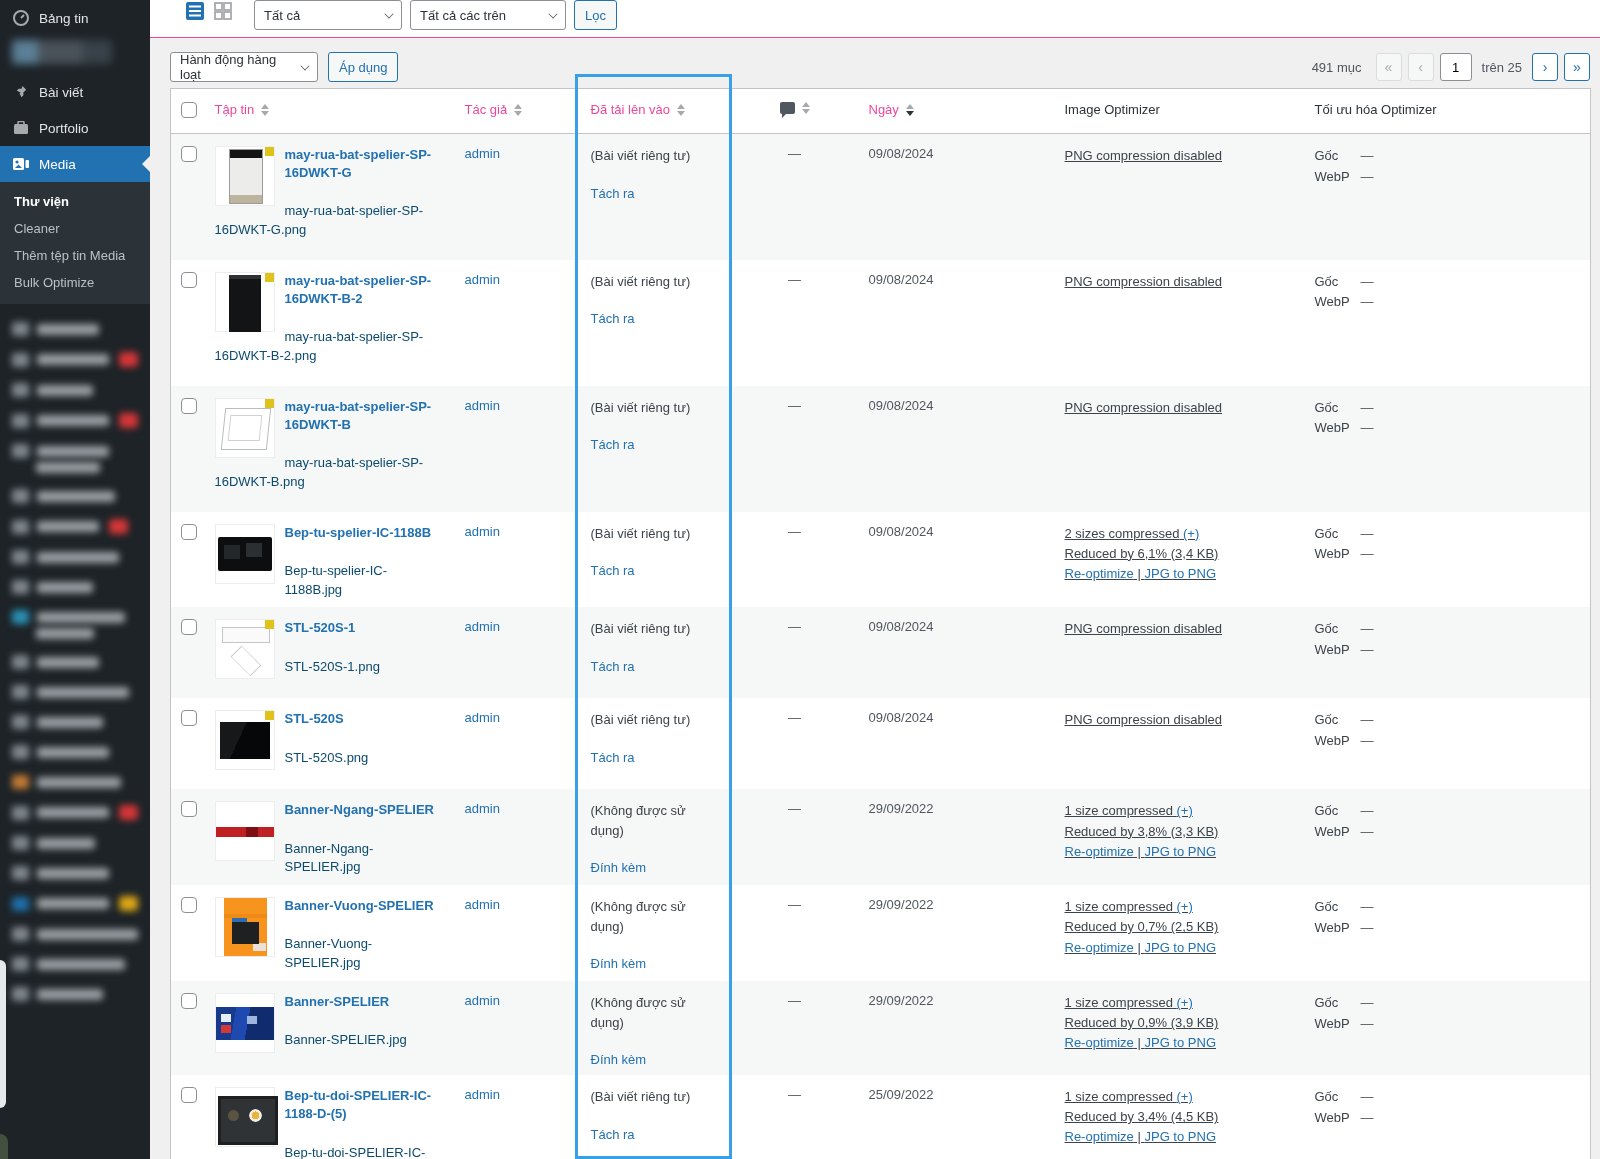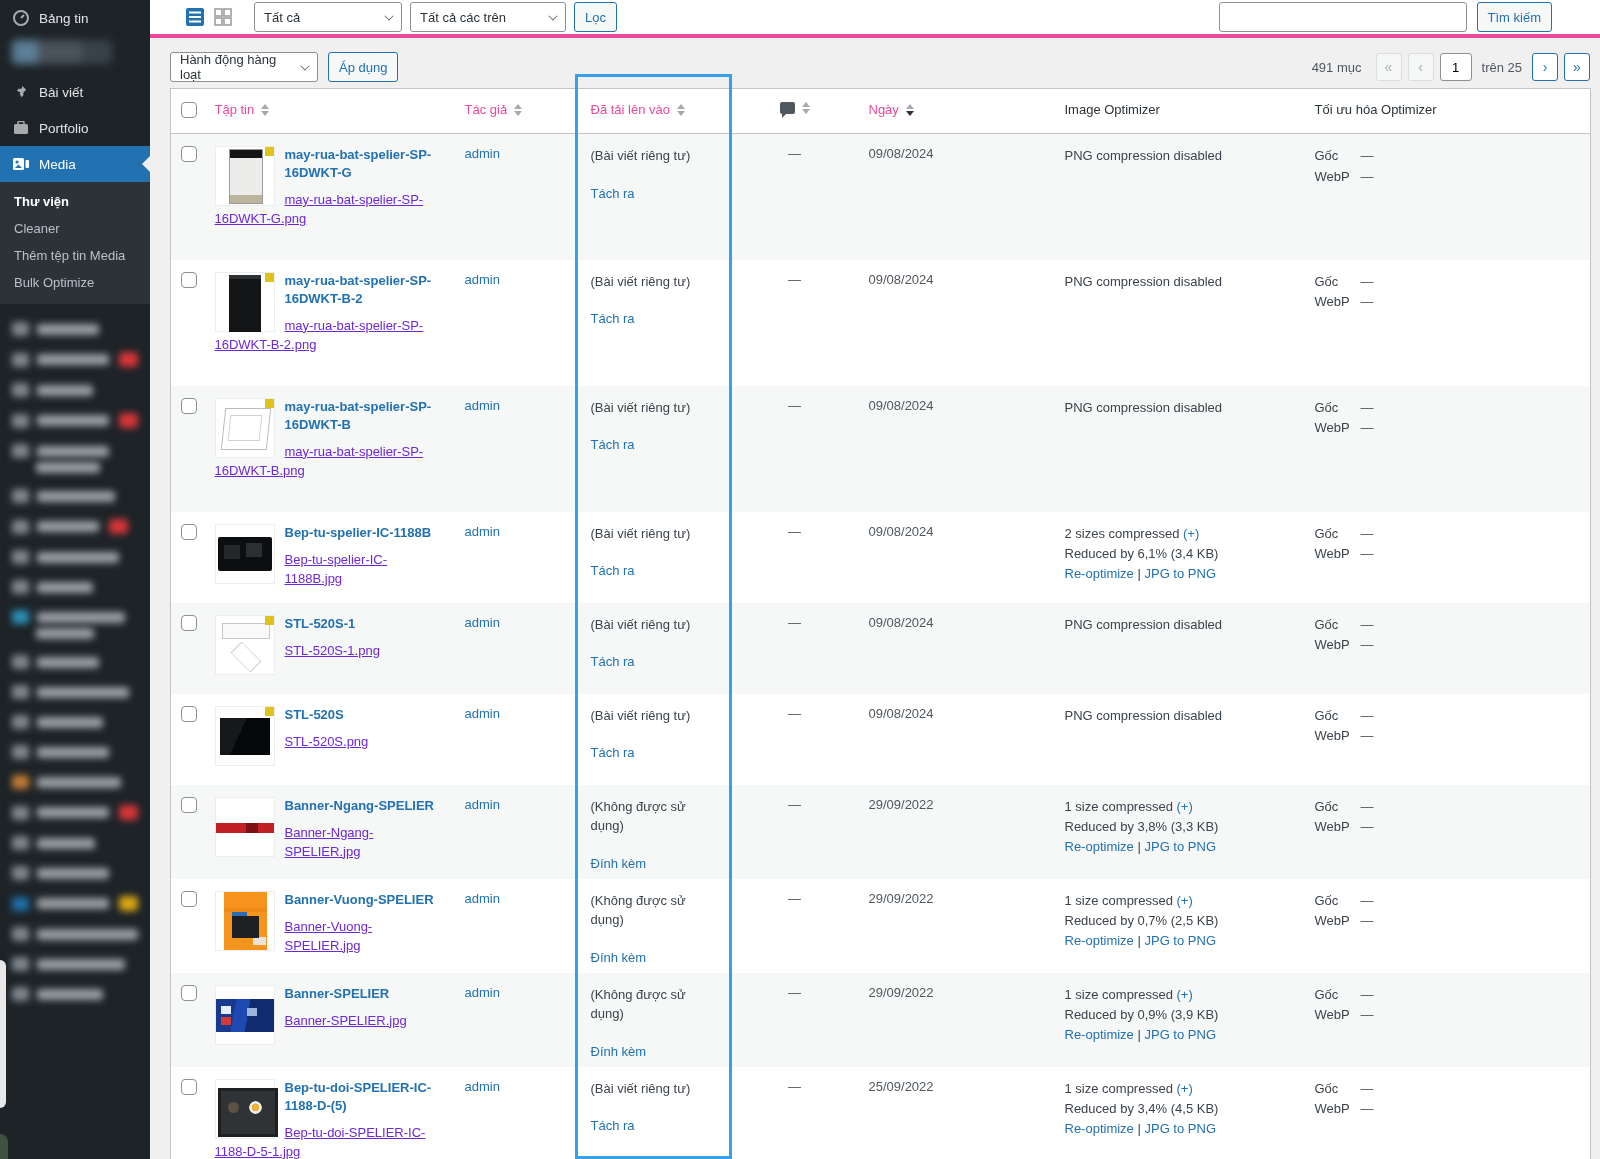--- a/index.html
+++ b/index.html
@@ -31,21 +31,21 @@
   .b-icon.blue { background:#1f6fa8; }
   .b-text { height:11px; border-radius:3px; background:#989ea3; }
   .b-badge { width:19px; height:15px; border-radius:4px; margin-left:2px; flex:0 0 auto; }
   .b-badge.red { background:#d63638; }
   .b-badge.yellow { background:#dba617; }
   .sliver-white { position:absolute; left:0; top:960px; width:6px; height:148px; background:#e6e8ea; border-radius:0 6px 6px 0; z-index:3; }
   .sliver-green { position:absolute; left:0; top:1134px; width:8px; height:25px; background:#41503f; border-radius:0 8px 0 0; z-index:3; }
 
   
   .topbar { position:absolute; left:150px; top:0; width:1450px; height:38px; background:#fff;
-    border-bottom:4px solid #ec4899; display:flex; align-items:center; padding:0 48px 0 34px; gap:8px; z-index:1; }
+    border-bottom:1px solid #ec4899; display:flex; padding:0 48px 0 34px; gap:8px; z-index:1; }
   .viewswitch { display:flex; gap:6px; margin-right:12px; }
   .viewswitch .vbtn { width:22px; height:22px; display:flex; align-items:center; justify-content:center; cursor:pointer; }
   .wp-select { height:30px; background:#fff; border:1px solid #8c8f94; border-radius:3px;
     display:inline-flex; align-items:center; padding:0 26px 0 9px; position:relative; color:#2c3338; cursor:pointer; font-size:13px; }
   .wp-select .chev { position:absolute; right:8px; top:11px; width:8px; height:8px;
     border-right:1.6px solid #50575e; border-bottom:1.6px solid #50575e; transform:rotate(45deg) scale(.8,.8); transform-origin:center; margin-top:-2px; }
   .sel-type { width:148px; } .sel-date { width:156px; } .sel-bulk { width:148px; }
   .btn-sec { height:30px; padding:0 10px; background:#f6f7f7; border:1px solid #2271b1; border-radius:3px;
     color:#2271b1; font-size:13px; display:inline-flex; align-items:center; cursor:pointer; font-family:inherit; }
   .search-wrap { margin-left:auto; display:flex; gap:10px; align-items:center; }
@@ -79,21 +79,21 @@
   .sort i { display:block; width:0; height:0; border-left:4px solid transparent; border-right:4px solid transparent; }
   .sort .up { border-bottom:5px solid #a7aaad; }
   .sort .down { border-top:5px solid #a7aaad; }
   .sort.desc .down { border-top-color:#2c3338; }
   .hdr-link { color:#ec4899; display:inline-flex; align-items:center; }
   .hdr-plain { color:#1d2327; }
   .bubble { display:inline-block; width:15px; height:12px; background:#50575e; border-radius:2px; position:relative; }
   .bubble::after { content:''; position:absolute; left:2px; bottom:-4px; border:4px solid transparent; border-top-color:#50575e; border-left-color:#50575e; width:0; height:0; }
 
   .row-title { font-weight:bold; font-size:13px; line-height:1.4; }
-  .filename { color:#6d28d9; margin-top:9px; line-height:1.45; word-break:break-word;text-decoration:underline; }
+  .filename { color:#0c4a6e; margin-top:20px; line-height:1.45; word-break:break-word; }
   .thumb { float:left; width:60px; height:60px; margin-right:10px; background:#fff;
     border:1px solid #ededed; position:relative; cursor:pointer; }
   .thumb .badge { display:none; position:absolute; right:0; top:0; width:9px; height:9px; background:#dfc31a; }
   .thumb::before, .thumb::after { content:''; position:absolute; }
   .t-dishwasher-white::before { left:13px; top:2px; width:32px; height:53px;
     background:linear-gradient(#141414 0 8px,#ececea 8px 45px,#bdb49e 45px); border:1px solid #9a9a9a; }
   .t-dishwasher-black::before { left:13px; top:2px; width:32px; height:53px; background:#121416; border-top:4px solid #2f3234; }
   .t-cabinet-line::before { left:7px; top:9px; width:44px; height:40px; background:#fff; border:1px solid #b9bcbe; transform:skewX(-6deg); }
   .t-cabinet-line::after { left:13px; top:16px; width:30px; height:24px; border:1px solid #cfd2d4; transform:skewX(-6deg); }
   .t-hob-black::before { left:2px; top:12px; width:54px; height:34px; background:#0c0e10; border-radius:2px; }
@@ -114,21 +114,21 @@
     box-shadow:0 11px 0 #d23a3a, 26px 2px 0 #9db6e0; }
   .t-hob-food::before { left:2px; top:8px; width:54px; height:43px; background:#303335; border:3px solid #1d1f21; }
   .t-hob-food::after { left:33px; top:21px; width:13px; height:13px; border-radius:50%;
     background:radial-gradient(circle at 50% 50%, #e8b43c 0 4px, #f2ece2 4px 6px, #3c3f41 7px);
     box-shadow:-22px 0 0 -1px #5c5242; }
 
   .attach-status { color:#3c434a; line-height:1.5; }
   .attach-link { display:inline-block; margin-top:20px; }
   .dash { color:#50575e; }
   .date-val { color:#50575e; }
-  .opt-line { line-height:1.55; color:#3c434a; }
+  .opt-line { line-height:1.55; color:#3c434a;text-decoration:underline; }
   .ls-line { line-height:1.6; color:#3c434a; }
   .ls-label { display:inline-block; width:46px; }
 
   
   .col-highlight { position:absolute; left:575px; top:74px; width:157px; height:1085px;
     border:3px solid #38a0e8; z-index:5; pointer-events:none; }
 </style>
 </head>
 <body>
 
@@ -304,24 +304,20 @@
   </div>
   <div class="wp-select sel-type">
     <span>Tất cả</span>
     <span class="chev"></span>
   </div>
   <div class="wp-select sel-date">
     <span>Tất cả các trên</span>
     <span class="chev"></span>
   </div>
   <button class="btn-sec">Lọc</button>
-  <div class="search-wrap">
-    <input class="search-input" type="text" value="" style="">
-    <button class="btn-sec">Tìm kiếm</button>
-  </div>
 </div>
 
 <div class="bulkbar">
   <div class="wp-select sel-bulk">
     <span>Hành động hàng loạt</span>
     <span class="chev"></span>
   </div>
   <button class="btn-sec">Áp dụng</button>
   <div class="pagination">
     <span class="pg-count">491 mục</span>

